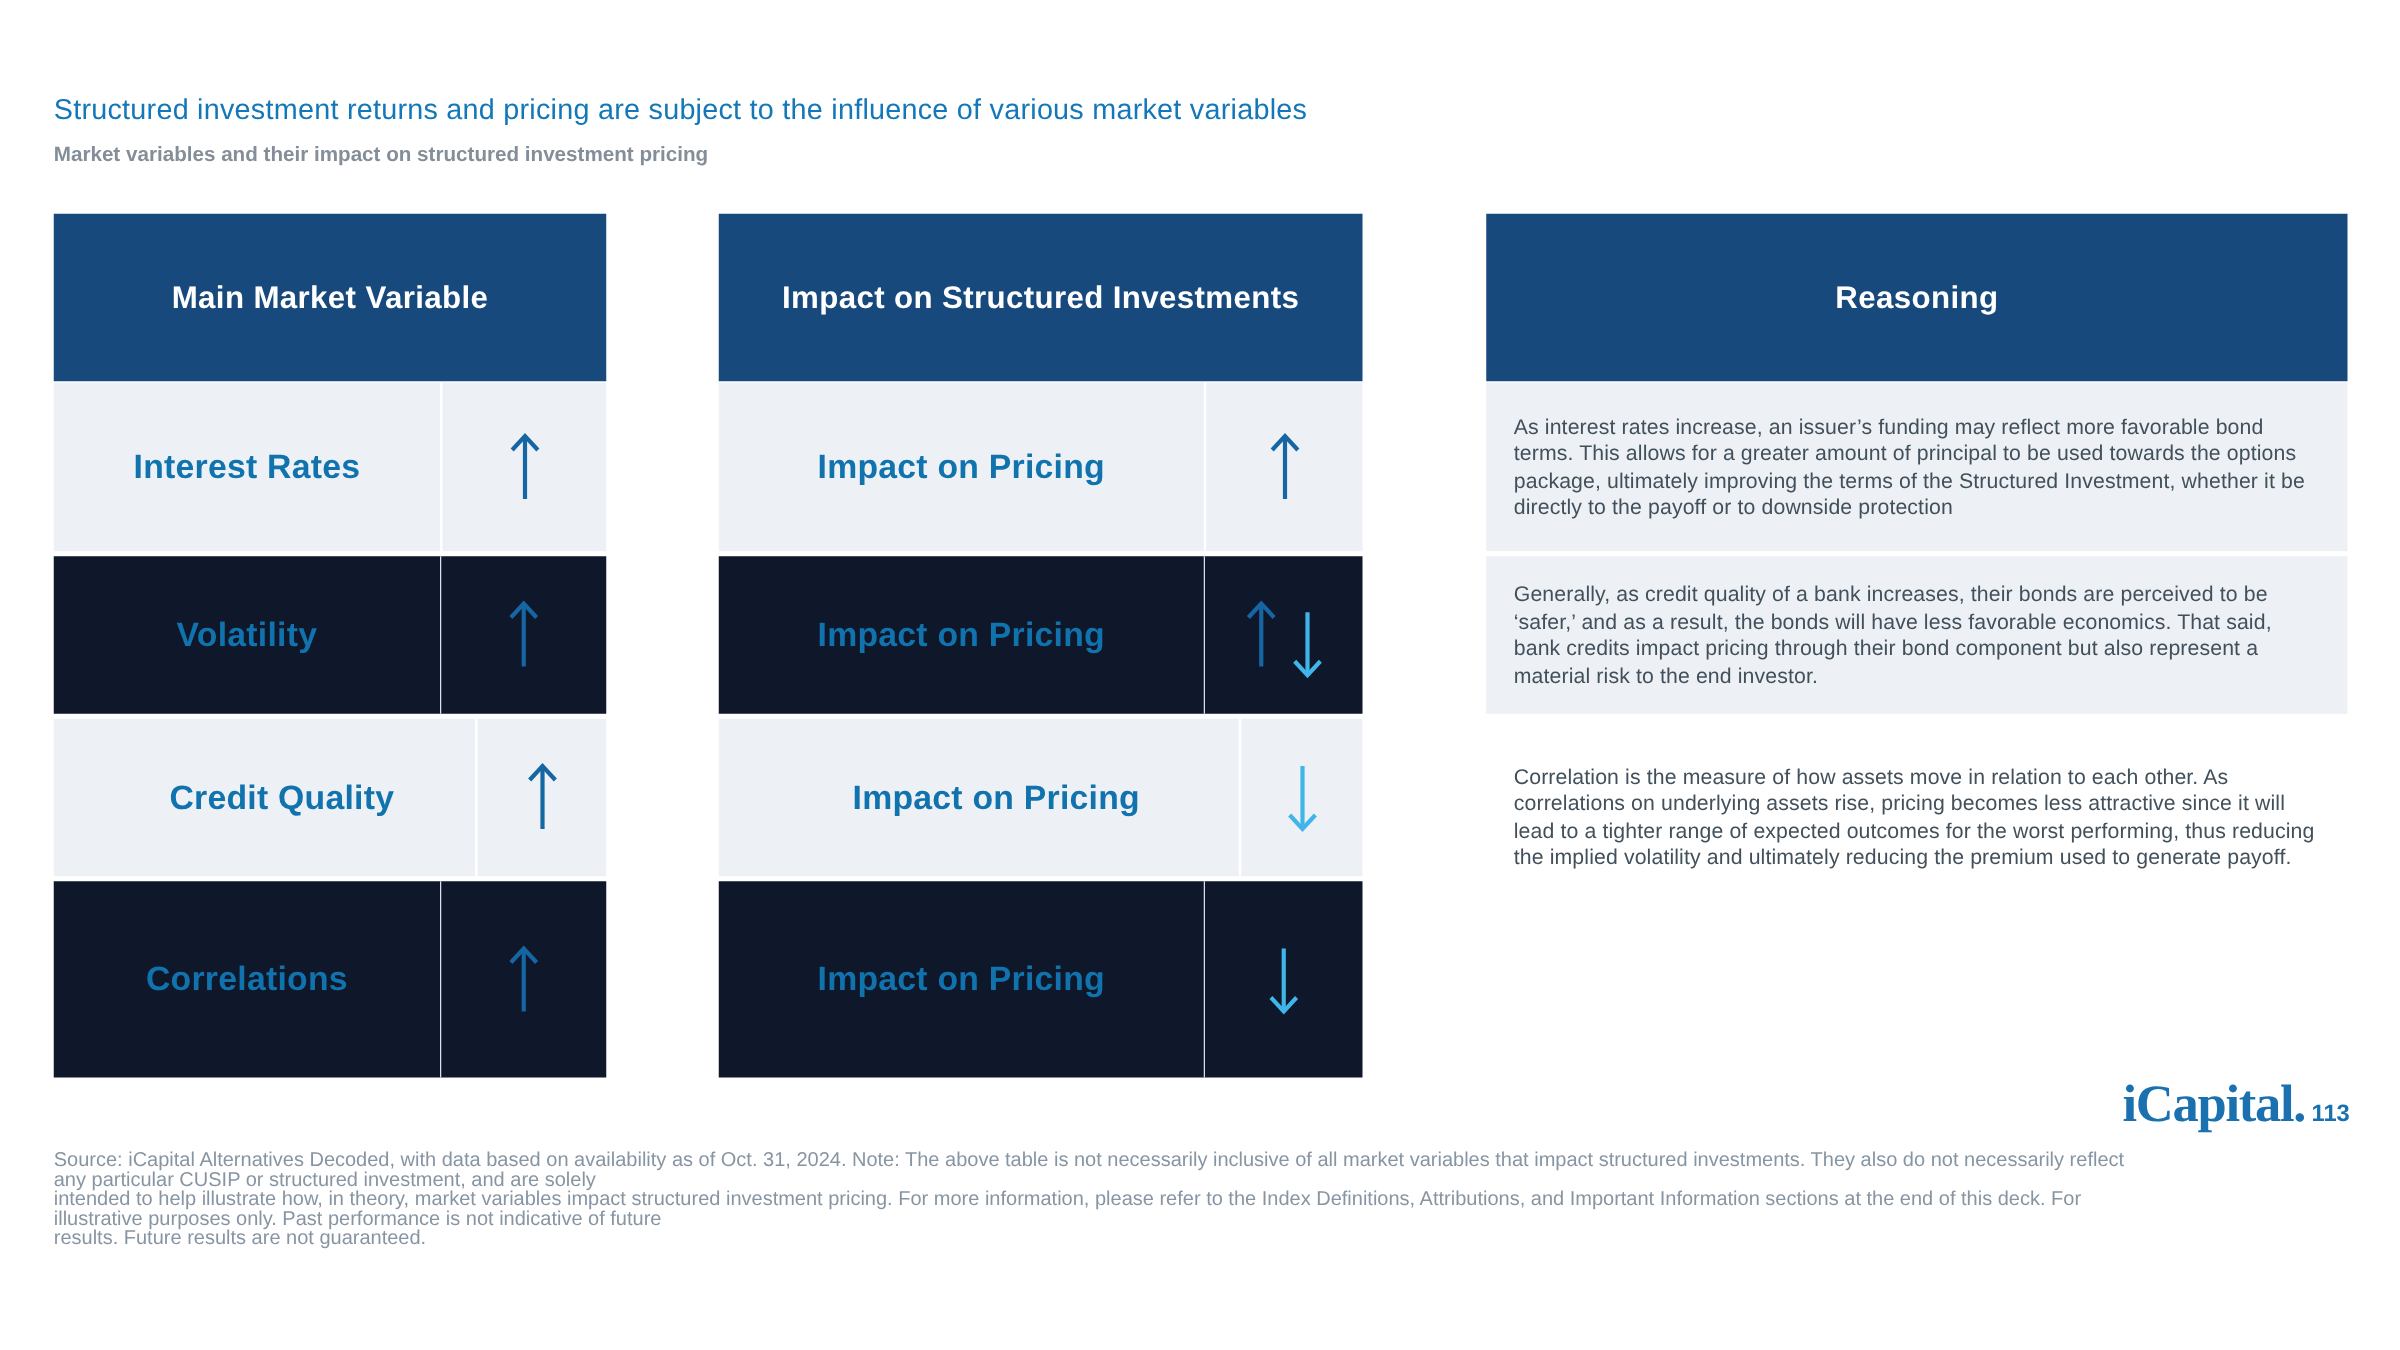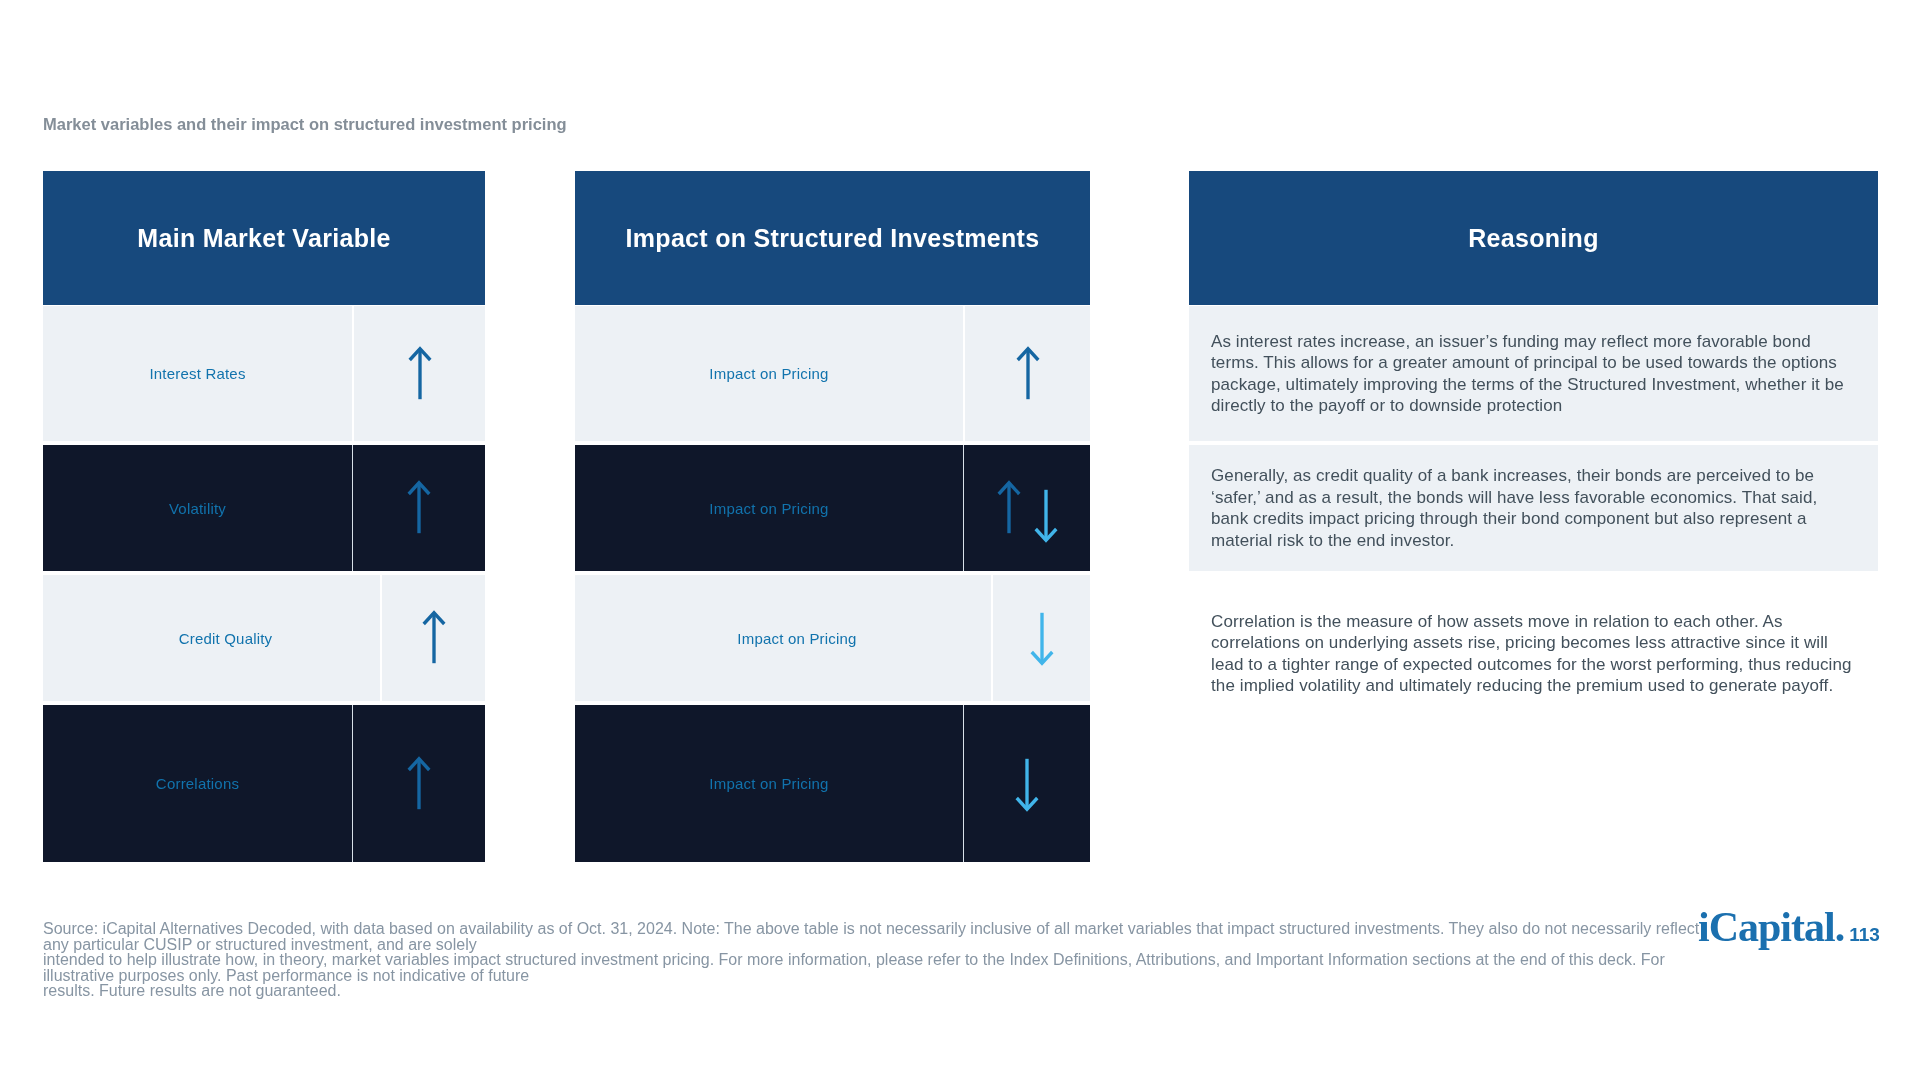--- a/index.html
+++ b/index.html
@@ -17,48 +17,49 @@
   .thead{height:134px;background:#17497D;color:#ffffff;display:flex;align-items:center;justify-content:center;
          font-size:25px;font-weight:700;letter-spacing:.3px;text-align:center;}
 
   .trow{display:flex;align-items:stretch;margin-top:4px;}
   .trow.first{margin-top:1px;}
   .h-a{height:135px;justify-content:flex-end;} .h-b{height:126px;} .h-c{height:126px;padding-left:28px;} .h-d{height:157px;}
   .trow.shade{background:#EDF1F5;}
   .trow.plain{background:#0f172a;}
 
   .lbl-cell{display:flex;align-items:center;justify-content:center;
-            color:#1173AD;font-size:15px;font-weight:400;letter-spacing:.2px;}
+            color:#1173AD;font-size:27px;font-weight:700;letter-spacing:.2px;}
   .tbl-1 .lbl-cell{width:309px;}
   .tbl-2 .lbl-cell{width:388px;}
   .sep{width:2px;}
   .trow.shade .sep{background:#ffffff;}
   .trow.plain .sep{width:1px;background:#D8E0E8;}
   .arrow-cell{flex:1;display:flex;align-items:center;justify-content:center;gap:9px;}
   .arrow{width:28px;height:58px;display:block;}
   .arrow-cell .arrow:nth-child(2){transform:translateY(7px);}
 
   .reason-row{display:flex;align-items:center;padding:0 22px;margin-top:4px;
               color:#42505B;font-size:17px;line-height:21.5px;letter-spacing:.1px;}
   .reason-row.first{margin-top:1px;}
   .reason-row.shade{background:#EDF1F5;}
   .reason-row.plain{background:#ffffff;}
 
   .footer-source{position:absolute;left:43px;top:921px;width:1660px;font-size:16px;line-height:15.6px;
                  color:#8795A3;white-space:pre-line;}
-  .logo{position:absolute;left:1698px;top:905px;white-space:nowrap;}
+  .logo{position:absolute;left:1698px;top:862px;white-space:nowrap;}
   .logo-main{font-family:"Liberation Serif", serif;font-weight:700;font-size:42px;line-height:44px;
              color:#1B70AF;letter-spacing:-1px;}
   .logo-page{font-size:19px;font-weight:700;color:#1B70AF;margin-left:5px;}
 </style>
 </head>
 <body>
 
 <div class="slide">
 
+  <div class="title">Structured investment returns and pricing are subject to the influence of various market variables</div>
   <div class="subtitle">Market variables and their impact on structured investment pricing</div>
 
   <section class="tbl tbl-1">
     <div class="thead">Main Market Variable</div>
     <div class="trow shade h-a first">
       <div class="lbl-cell">Interest Rates</div>
       <div class="sep"></div>
       <div class="arrow-cell">
           <svg viewBox="0 0 30 62" class="arrow">
             <path d="M15 4 L15 58" fill="none" stroke="#1566A2" stroke-width="3.6" stroke-linejoin="miter"></path>

